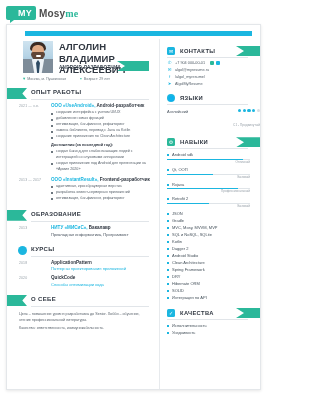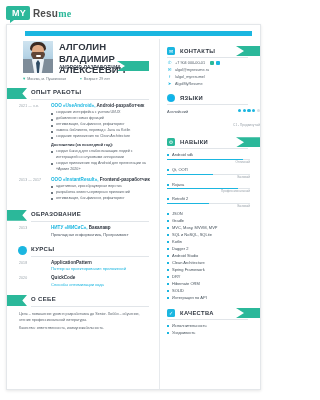--- a/index.html
+++ b/index.html
@@ -9,21 +9,21 @@
     font-family: "Liberation Sans", sans-serif;
     overflow: hidden;
   }
   .page { position: relative; width: 267px; height: 400px; background:#fff; }
 
   
   .brand { display:flex; align-items:center; gap:3px; padding:6px 0 4px 6px; }
   .brand-badge {
     position:relative; background:#2bb89a; color:#fff;
     font-size:9px; font-weight:bold; letter-spacing:.2px;
-    padding:2px 4px 2px 6px; border-radius:2px;
+    padding:2px 4px 2px 12px; border-radius:2px;
   }
   .brand-badge::after{
     content:""; position:absolute; left:4px; bottom:-3px;
     border-left:4px solid #2bb89a; border-bottom:3px solid transparent;
   }
   .brand-word { font-size:10px; font-weight:bold; color:#4d4d4d; letter-spacing:.2px; }
   .brand-word .accent { color:#2bb89a;font-family:Liberation Serif, serif; }
 
   
   .sheet {
@@ -182,21 +182,21 @@
     width:2px; height:2px; background:#1bb6e0;
   }
 </style>
 </head>
 <body>
 
 <div class="page">
 
   <div class="brand">
     <span class="brand-badge">MY</span>
-    <span class="brand-word"><span>Resu</span><span class="accent">me</span></span>
+    <span class="brand-word"><span>Mosy</span><span class="accent">me</span></span>
   </div>
 
   <div class="sheet">
     <div class="topbar"></div>
 
     <div class="header">
       <div class="photo">
         <span class="hair"></span>
           <span class="face"></span>
           <span class="beard"></span>

